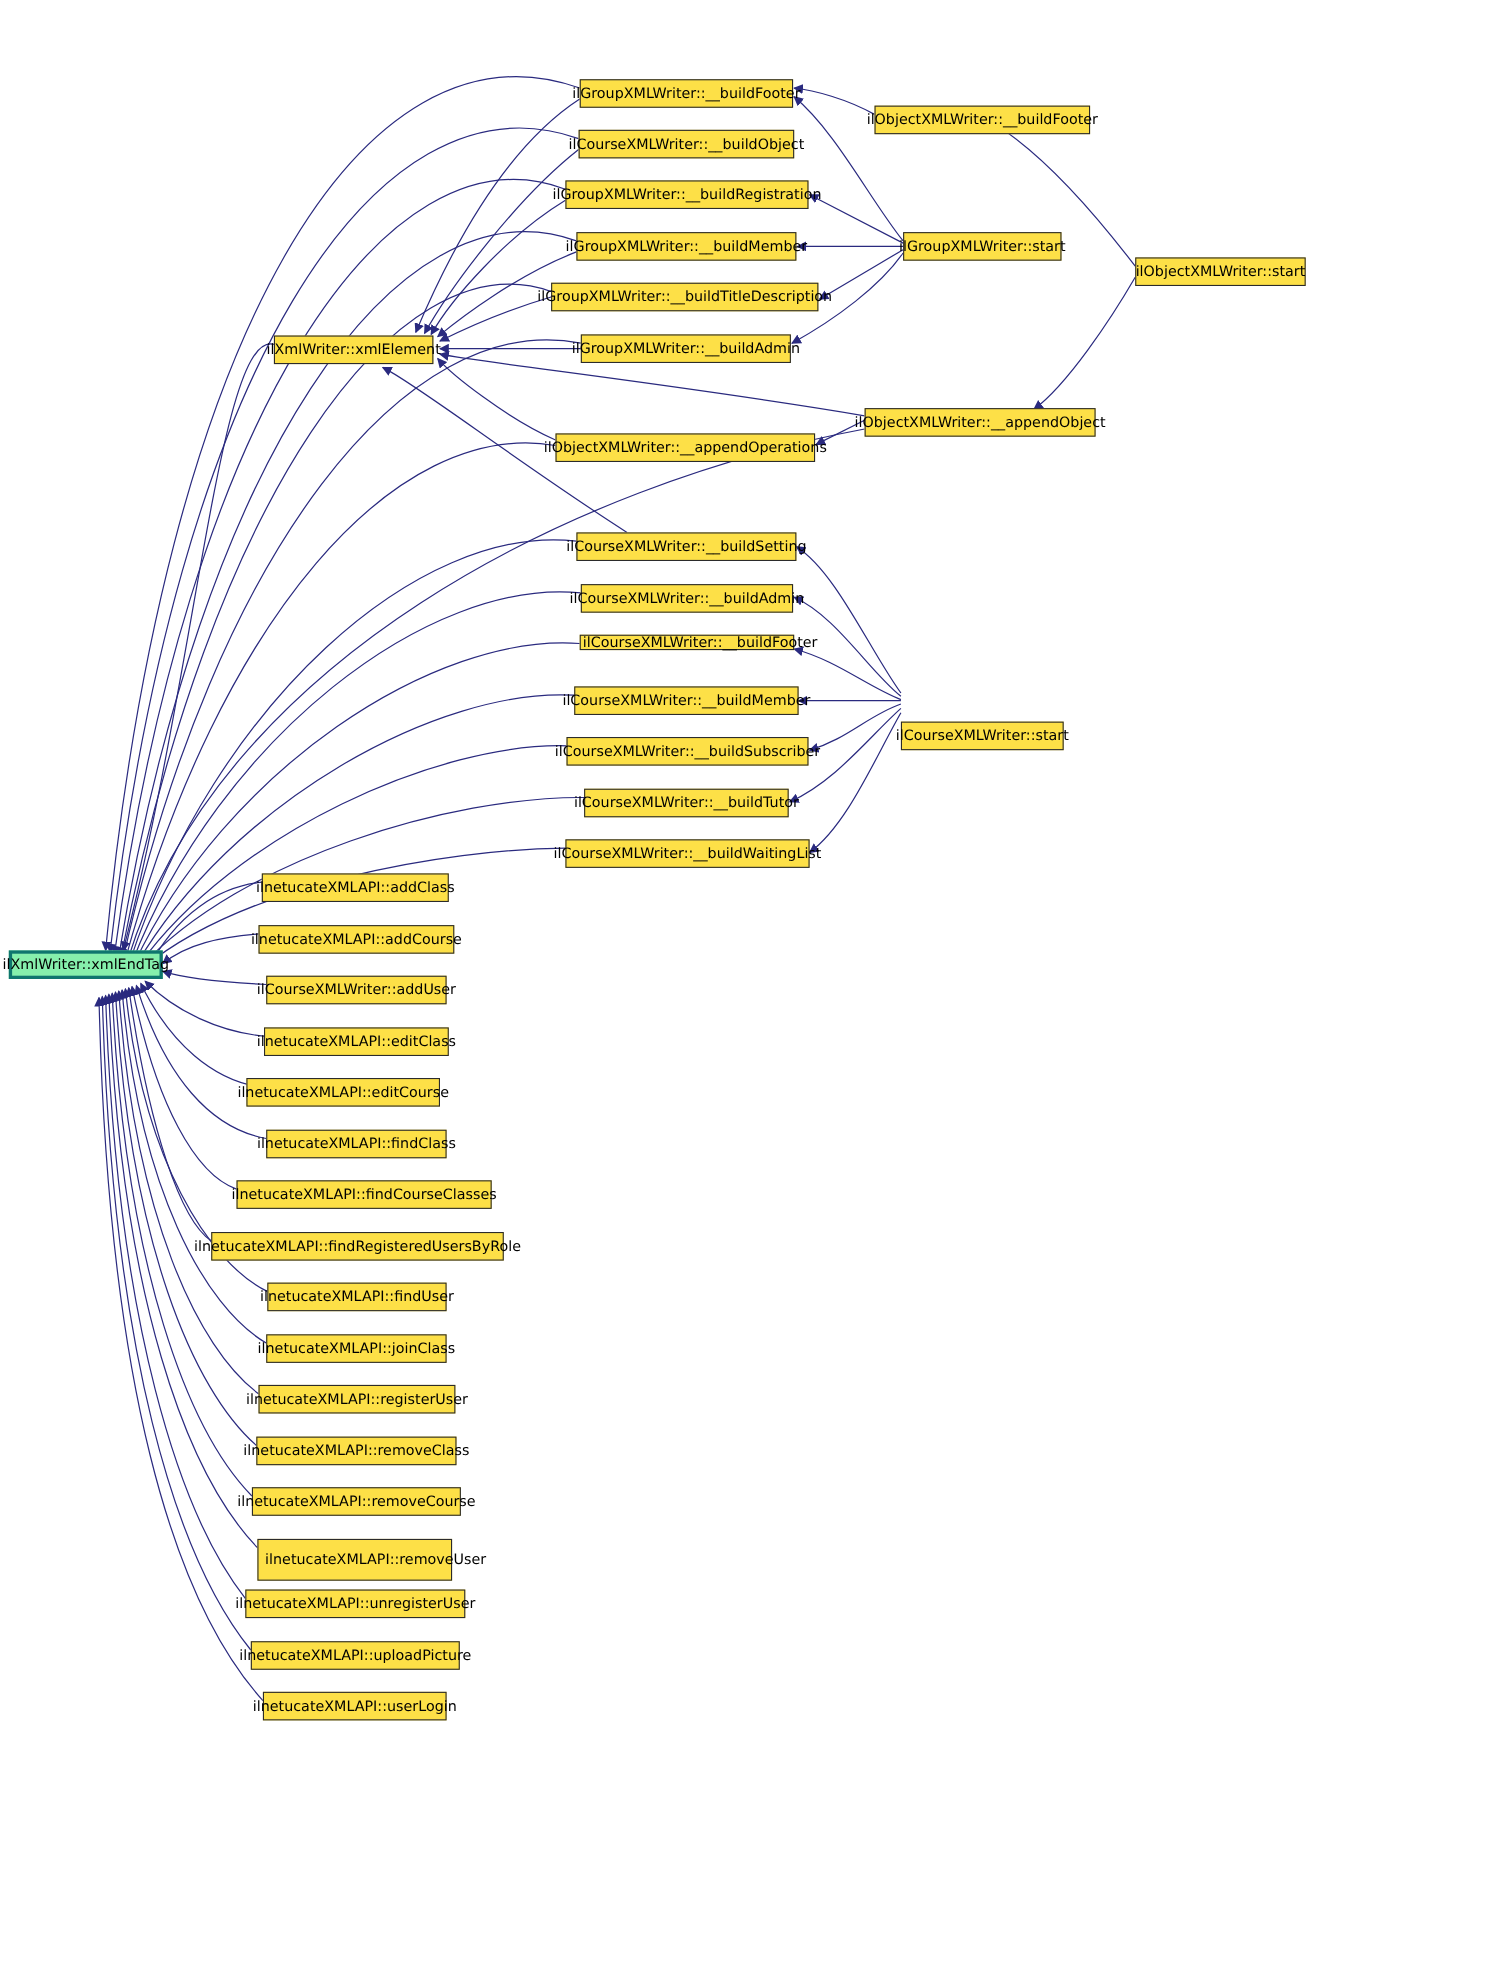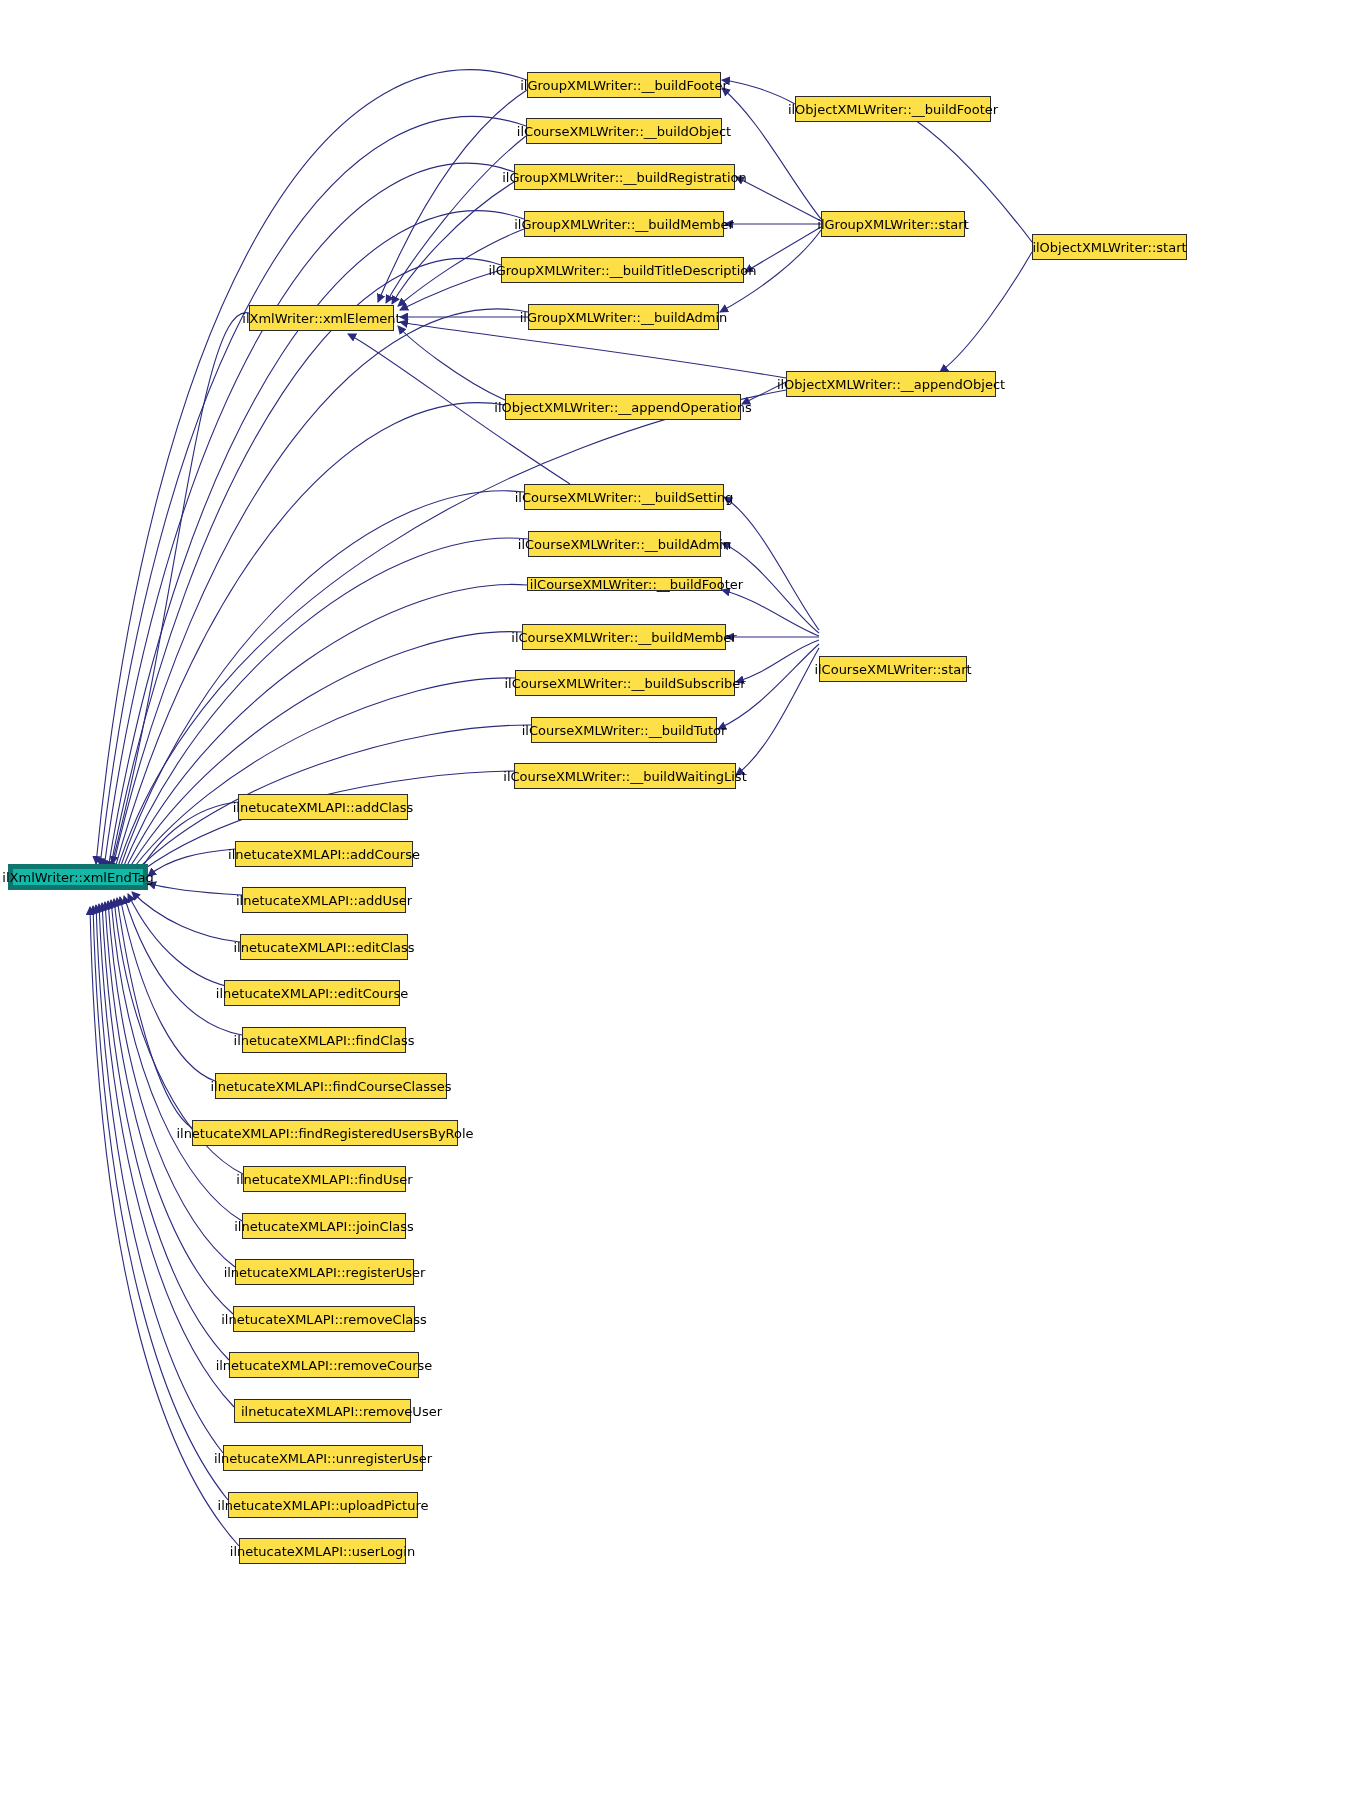--- a/index.html
+++ b/index.html
@@ -3,21 +3,21 @@
 <meta charset="utf-8">
 <style>
   html,body{margin:0;padding:0;background:#ffffff;}
   #canvas{position:relative;width:1368px;height:1802px;background:#ffffff;
           font-family:"DejaVu Sans","Liberation Sans",sans-serif;}
   svg.edges{position:absolute;left:0;top:0;width:1368px;height:1802px;overflow:visible;}
   .node{position:absolute;box-sizing:border-box;border:1px solid #2b2b2b;
         background:#fde047;display:flex;align-items:center;justify-content:center;
         white-space:nowrap;color:#000000;line-height:1;}
   .node span{display:block;padding:0 6px;}
-  .node.root{background:#14b8a6;border:5px solid #0f766e;}
+  .node.root{background:#86efac;border:3px solid #0f766e;}
 </style>
 </head>
 <body>
 
 <div id="canvas">
   <svg class="edges" viewBox="0 0 1368 1802" xmlns="http://www.w3.org/2000/svg">
     <defs>
       <marker id="ah" markerWidth="9" markerHeight="9" refX="8" refY="4.5" orient="auto" markerUnits="userSpaceOnUse">
         <path d="M0,0 L9,4.5 L0,9 z" fill="#2a2a7f"></path>
       </marker>
@@ -147,21 +147,21 @@
       <div class="node" style="left: 819px; top: 656px; width: 148px; height: 26px; font-size: 13px;">
         <span>ilCourseXMLWriter::start</span>
       </div>
       <div class="node" style="left: 238px; top: 794px; width: 170px; height: 26px; font-size: 13px;">
         <span>ilnetucateXMLAPI::addClass</span>
       </div>
       <div class="node" style="left: 235px; top: 841px; width: 178px; height: 26px; font-size: 13px;">
         <span>ilnetucateXMLAPI::addCourse</span>
       </div>
       <div class="node" style="left: 242px; top: 887px; width: 164px; height: 26px; font-size: 13px;">
-        <span>ilnetucateXMLAPI::addUser</span>
+        <span>ilCourseXMLWriter::addUser</span>
       </div>
       <div class="node" style="left: 240px; top: 934px; width: 168px; height: 26px; font-size: 13px;">
         <span>ilnetucateXMLAPI::editClass</span>
       </div>
       <div class="node" style="left: 224px; top: 980px; width: 176px; height: 26px; font-size: 13px;">
         <span>ilnetucateXMLAPI::editCourse</span>
       </div>
       <div class="node" style="left: 242px; top: 1027px; width: 164px; height: 26px; font-size: 13px;">
         <span>ilnetucateXMLAPI::findClass</span>
       </div>
@@ -179,21 +179,21 @@
       </div>
       <div class="node" style="left: 235px; top: 1259px; width: 179px; height: 26px; font-size: 13px;">
         <span>ilnetucateXMLAPI::registerUser</span>
       </div>
       <div class="node" style="left: 233px; top: 1306px; width: 182px; height: 26px; font-size: 13px;">
         <span>ilnetucateXMLAPI::removeClass</span>
       </div>
       <div class="node" style="left: 229px; top: 1352px; width: 190px; height: 26px; font-size: 13px;">
         <span>ilnetucateXMLAPI::removeCourse</span>
       </div>
-      <div class="node" style="left: 234px; top: 1399px; width: 177px; height: 24px; font-size: 13px; padding-left: 38px;">
+      <div class="node" style="left: 234px; top: 1399px; width: 177px; height: 38px; font-size: 13px; padding-left: 38px;">
         <span>ilnetucateXMLAPI::removeUser</span>
       </div>
       <div class="node" style="left: 223px; top: 1445px; width: 200px; height: 26px; font-size: 13px;">
         <span>ilnetucateXMLAPI::unregisterUser</span>
       </div>
       <div class="node" style="left: 228px; top: 1492px; width: 190px; height: 26px; font-size: 13px;">
         <span>ilnetucateXMLAPI::uploadPicture</span>
       </div>
       <div class="node" style="left: 239px; top: 1538px; width: 167px; height: 26px; font-size: 13px;">
         <span>ilnetucateXMLAPI::userLogin</span>

